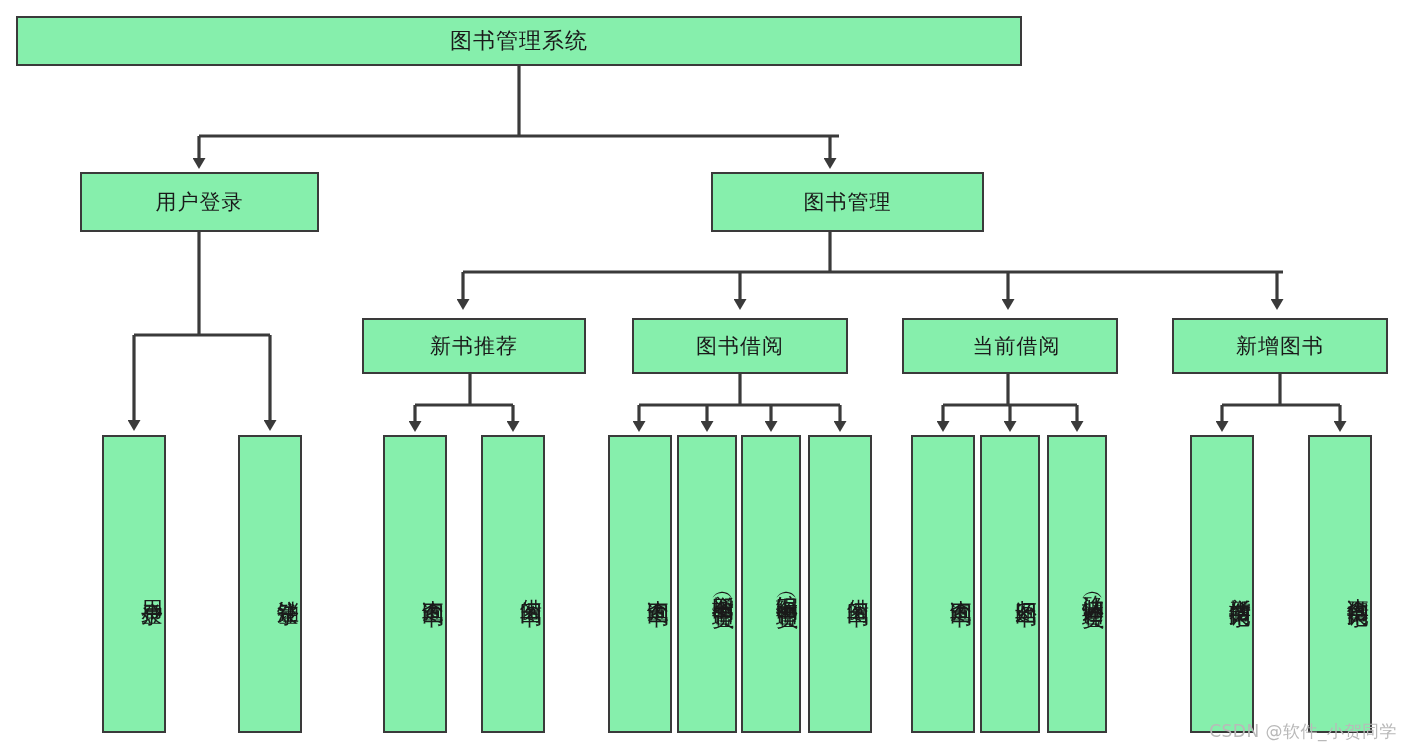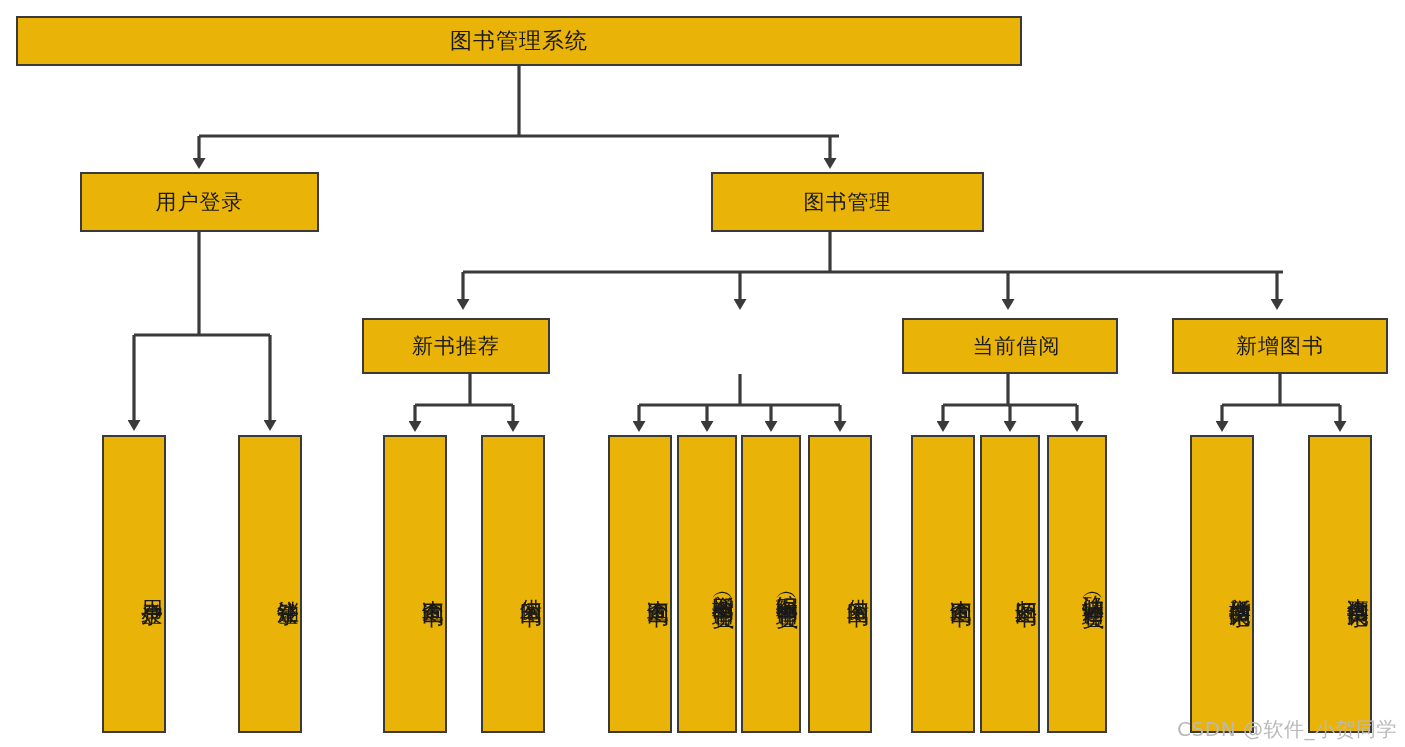--- a/index.html
+++ b/index.html
@@ -17,21 +17,21 @@
   svg.wires{
     position:absolute;
     left:0; top:0;
     width:1405px; height:747px;
     pointer-events:none;
   }
   .node{
     position:absolute;
     box-sizing:border-box;
     border:2px solid #3a3a3a;
-    background:#eab308;
+    background:#86efac;
     display:flex;
     align-items:center;
     justify-content:center;
     color:#1a1a1a;
   }
   .node.horiz{
     font-size:21px;
     letter-spacing:1px;
   }
   .node.vert{
@@ -48,21 +48,21 @@
     writing-mode:vertical-rl;
     text-orientation:upright;
     display:block;
     white-space:nowrap;
   }
   #root-node{ font-size:22px; }
   .watermark{
     position:absolute;
     right:8px;
     bottom:4px;
-    font-size:20px;
+    font-size:17px;
     color:#b9b9b9;
     letter-spacing:0.5px;
     white-space:nowrap;
   }
 </style>
 </head>
 <body>
 
 <div id="stage">
 
@@ -121,24 +121,27 @@
   </div>
 
   <div class="node horiz" style="left:80px; top:172px; width:239px; height:60px;">
     <span>用户登录</span>
   </div>
 
   <div class="node horiz" style="left:711px; top:172px; width:273px; height:60px;">
     <span>图书管理</span>
   </div>
 
-  <div class="node horiz" style="left:362px; top:318px; width:188px; height:56px;">
+  <div class="node horiz" style="left:362px; top:318px; width:224px; height:56px;">
     <span>新书推荐</span>
   </div>
 
+  <div class="node horiz" style="left:632px; top:318px; width:216px; height:56px;">
+    <span>图书借阅</span>
+  </div>
 
   <div class="node horiz" style="left:902px; top:318px; width:216px; height:56px;padding-left:13px;">
     <span>当前借阅</span>
   </div>
 
   <div class="node horiz" style="left:1172px; top:318px; width:216px; height:56px;">
     <span>新增图书</span>
   </div>
 
   <div class="node vert" style="left:102px; top:435px; width:64px; height:298px;">

